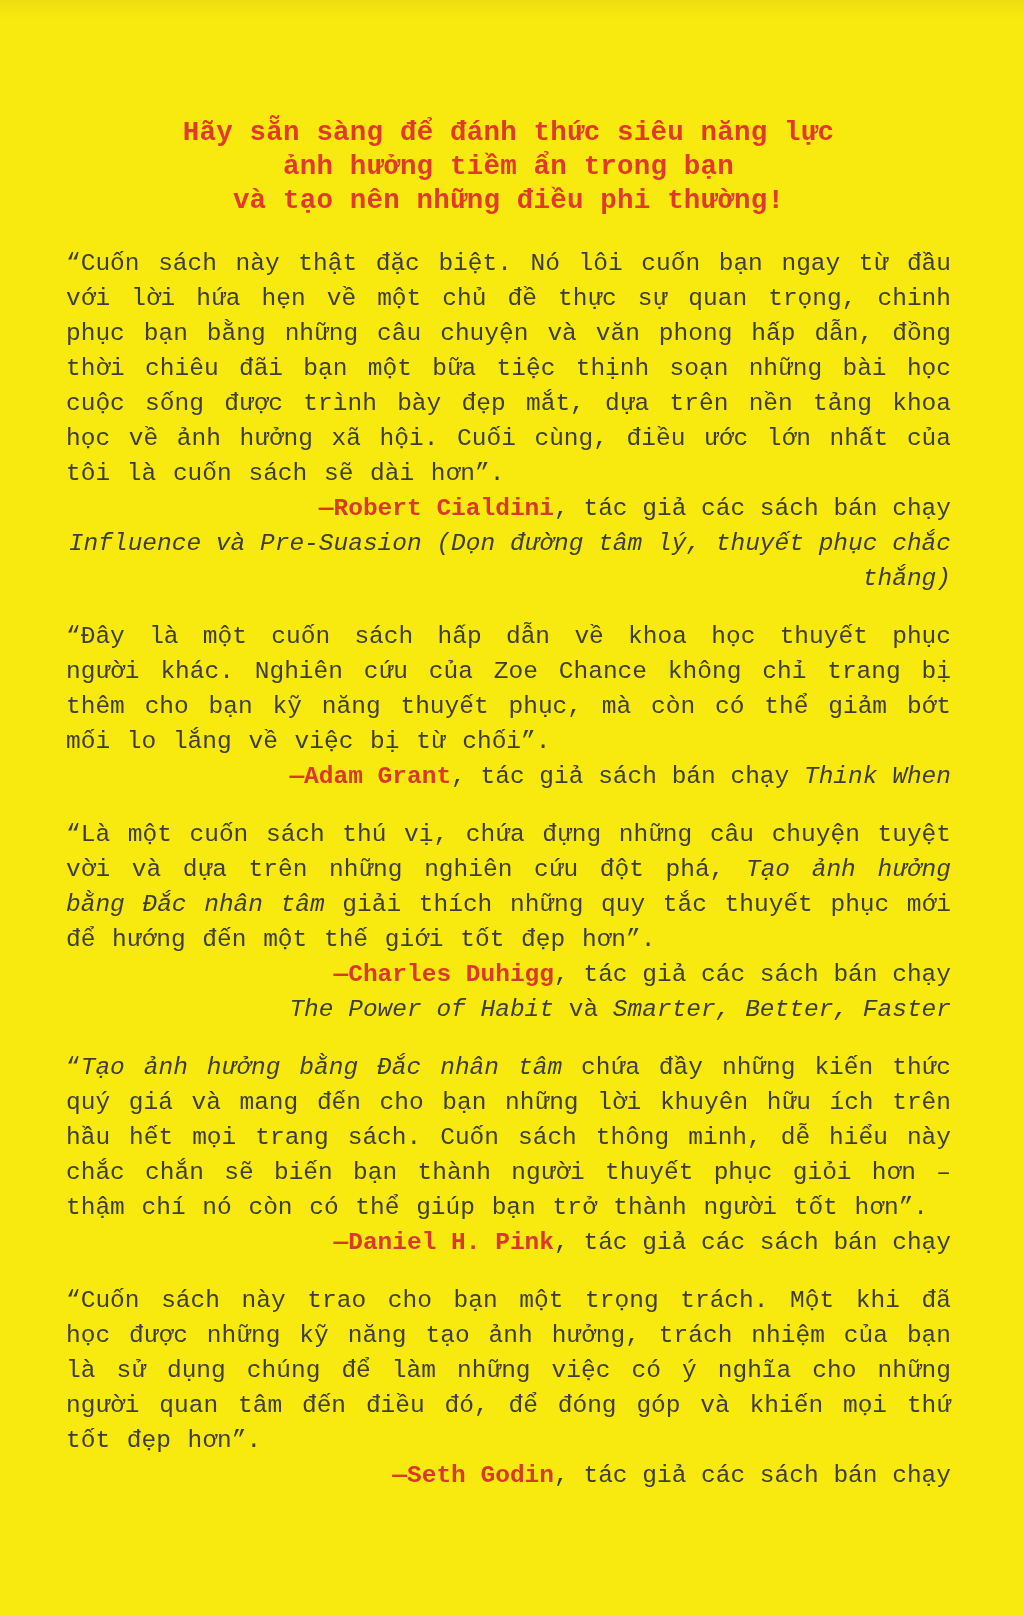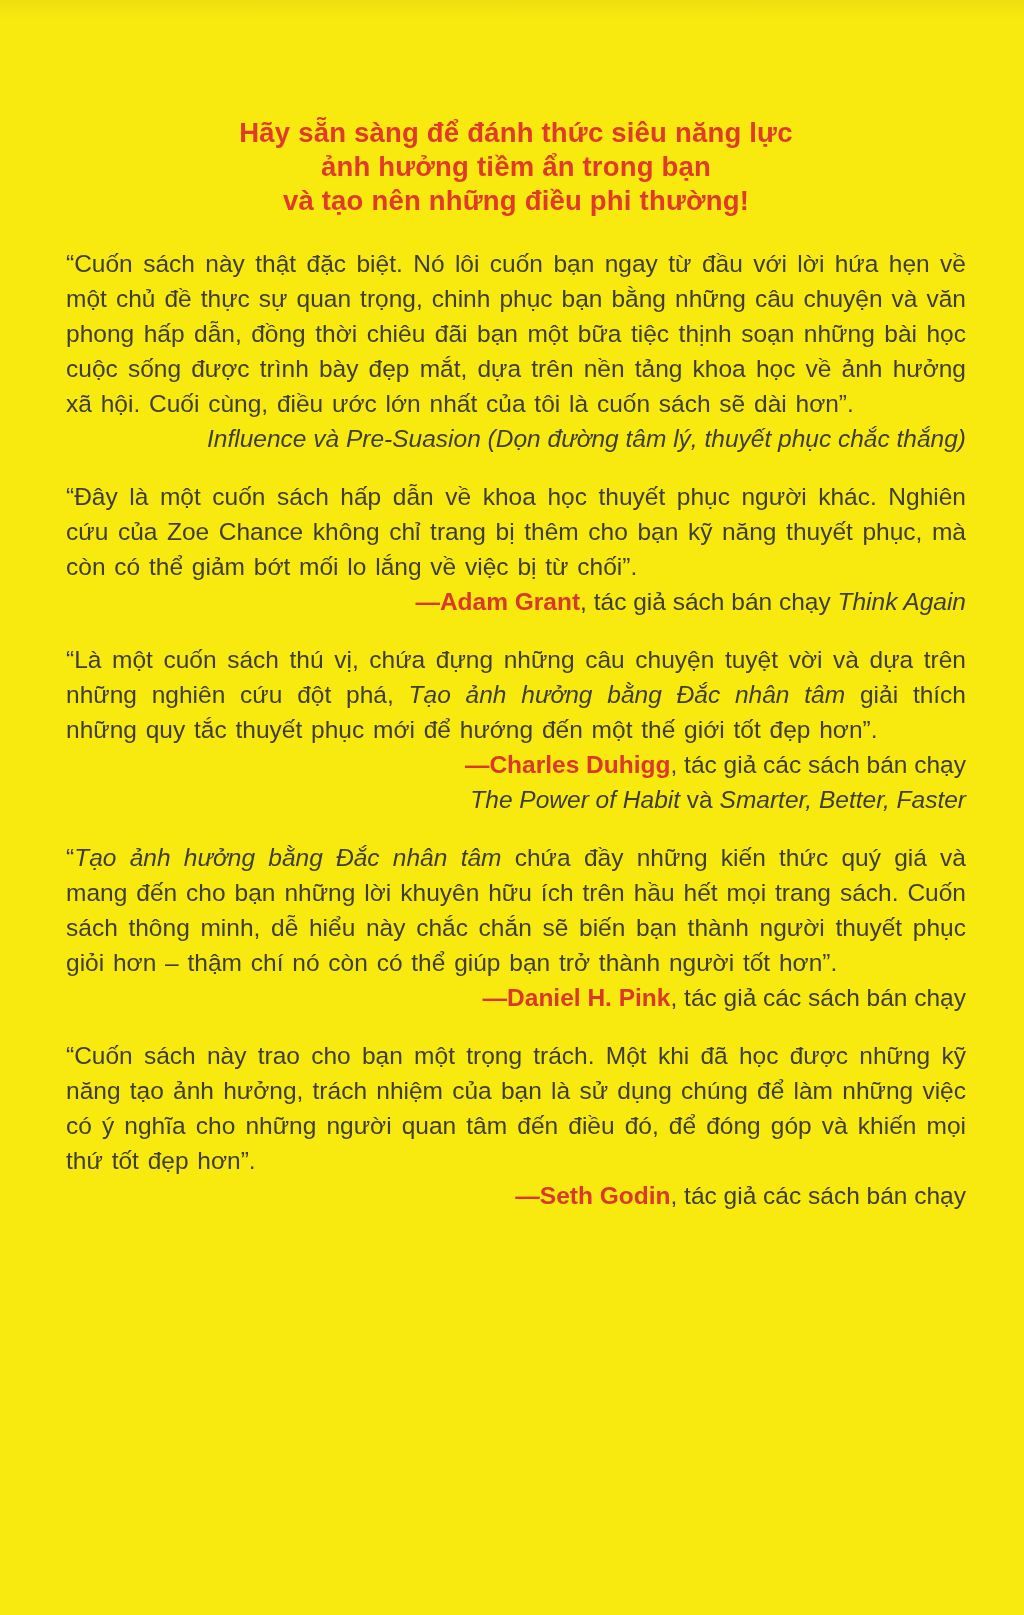--- a/index.html
+++ b/index.html
@@ -15,21 +15,22 @@
     font-family: "Liberation Sans", sans-serif;
   }
   body {
     height: 1615px;
     overflow: hidden;
     background: linear-gradient(180deg, #eddf10 0px, var(--bg) 20px, var(--bg) 100%);
   }
   .page {
     width: 1024px;
     height: 1615px;
-    padding: 116px 58px 0 66px;
+    padding: 116px 73px 0 66px;
+    font-family: Liberation Mono, monospace;
   }
   .heading {
     text-align: center;
     color: var(--red);
     font-weight: bold;
     font-size: 27.5px;
     line-height: 34px;
     margin-bottom: 28px;
     letter-spacing: 0.2px;
   }
@@ -58,25 +59,26 @@
 
 <div class="page">
   <h1 class="heading">
     <span>Hãy sẵn sàng để đánh thức siêu năng lực</span><br>
     <span>ảnh hưởng tiềm ẩn trong bạn</span><br>
     <span>và tạo nên những điều phi thường!</span>
   </h1>
   <div id="quotes">
       <div class="quote">
         <p class="quote-body"><span class="">“Cuốn sách này thật đặc biệt. Nó lôi cuốn bạn ngay từ đầu với lời hứa hẹn về một chủ đề thực sự quan trọng, chinh phục bạn bằng những câu chuyện và văn phong hấp dẫn, đồng thời chiêu đãi bạn một bữa tiệc thịnh soạn những bài học cuộc sống được trình bày đẹp mắt, dựa trên nền tảng khoa học về ảnh hưởng xã hội. Cuối cùng, điều ước lớn nhất của tôi là cuốn sách sẽ dài hơn”.</span></p>
+        <p class="attribution"><span class="attr-name ">—Robert Cialdini</span><span class="">, tác giả các sách bán chạy</span></p>
         <p class="attribution-line2"><span class="it">Influence và Pre-Suasion (Dọn đường tâm lý, thuyết phục chắc thắng)</span></p>
       </div>
       <div class="quote">
         <p class="quote-body"><span class="">“Đây là một cuốn sách hấp dẫn về khoa học thuyết phục người khác. Nghiên cứu của Zoe Chance không chỉ trang bị thêm cho bạn kỹ năng thuyết phục, mà còn có thể giảm bớt mối lo lắng về việc bị từ chối”.</span></p>
-        <p class="attribution"><span class="attr-name ">—Adam Grant</span><span class="">, tác giả sách bán chạy </span><span class="it">Think Again</span></p>
+        <p class="attribution"><span class="attr-name ">—Adam Grant</span><span class="">, tác giả sách bán chạy </span><span class="it">Think When</span></p>
       </div>
       <div class="quote">
         <p class="quote-body"><span class="">“Là một cuốn sách thú vị, chứa đựng những câu chuyện tuyệt vời và dựa trên những nghiên cứu đột phá, </span><span class="it">Tạo ảnh hưởng bằng Đắc nhân tâm</span><span class=""> giải thích những quy tắc thuyết phục mới để hướng đến một thế giới tốt đẹp hơn”.</span></p>
         <p class="attribution"><span class="attr-name ">—Charles Duhigg</span><span class="">, tác giả các sách bán chạy</span></p>
         <p class="attribution-line2"><span class="it">The Power of Habit</span><span class=""> và </span><span class="it">Smarter, Better, Faster</span></p>
       </div>
       <div class="quote">
         <p class="quote-body"><span class="">“</span><span class="it">Tạo ảnh hưởng bằng Đắc nhân tâm</span><span class=""> chứa đầy những kiến thức quý giá và mang đến cho bạn những lời khuyên hữu ích trên hầu hết mọi trang sách. Cuốn sách thông minh, dễ hiểu này chắc chắn sẽ biến bạn thành người thuyết phục giỏi hơn – thậm chí nó còn có thể giúp bạn trở thành người tốt hơn”.</span></p>
         <p class="attribution"><span class="attr-name ">—Daniel H. Pink</span><span class="">, tác giả các sách bán chạy</span></p>
       </div>

